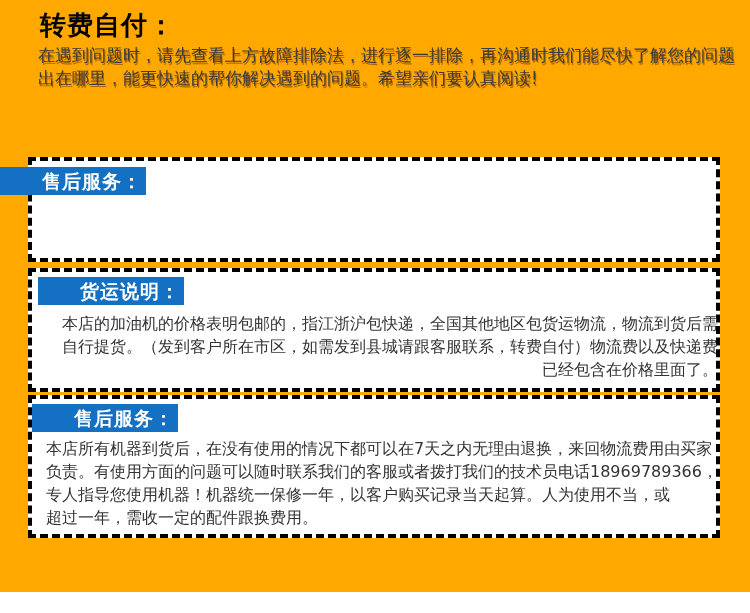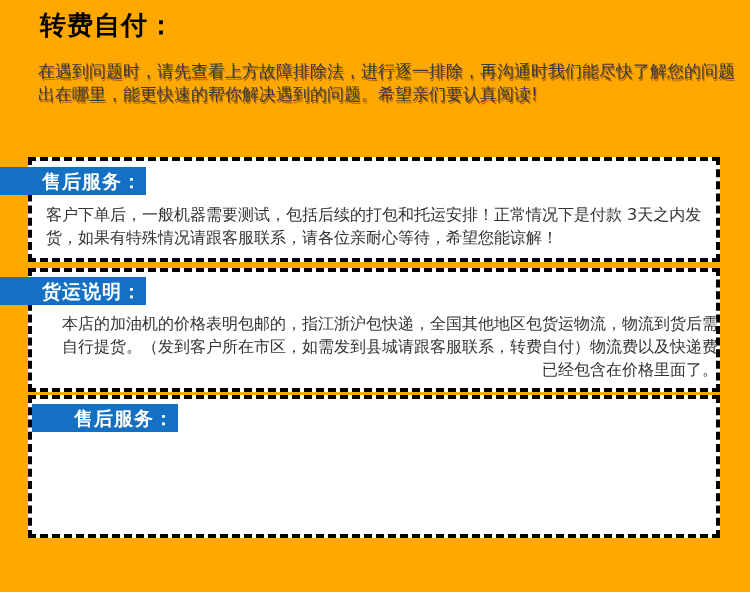--- a/index.html
+++ b/index.html
@@ -20,21 +20,21 @@
   .notice-title {
     position: absolute;
     left: 40px; top: 8px;
     font-size: 26px;
     font-weight: bold;
     color: #000000;
     letter-spacing: 1px;
   }
   .notice-body {
     position: absolute;
-    left: 38px; top: 60px;
+    left: 38px; top: 44px;
     width: 706px;
     font-size: 17px;
     line-height: 23px;
     color: #3b3b3b;
     text-shadow: 1px 2px 0 rgba(150, 80, 0, 0.75);
     white-space: pre-line;
   }
   .dashed-box {
     position: absolute;
     left: 28px;
@@ -54,21 +54,21 @@
     padding-left: 42px;
     background: #1370C2;
     color: #ffffff;
     font-size: 19px;
     font-weight: bold;
     line-height: 28px;
     z-index: 2;
     letter-spacing: 1px;
   }
   .label-shipping   { top: 167px; }
-  .label-freight    { top: 277px; }
+  .label-freight    { top: 277px; margin-left: 38px; }
   .label-aftersales { top: 404px; margin-left: 32px; }
   .box-body {
     position: absolute;
     left: 46px;
     width: 672px;
     font-size: 16px;
     line-height: 23px;
     color: #333333;
     white-space: pre-line;
     z-index: 2;
@@ -90,27 +90,29 @@
 
   <div class="orange-bg"></div>
 
   <div class="notice-title">转费自付：</div>
 
   <div class="notice-body">在遇到问题时，请先查看上方故障排除法，进行逐一排除，再沟通时我们能尽快了解您的问题
 出在哪里，能更快速的帮你解决遇到的问题。希望亲们要认真阅读!</div>
 
   <div class="dashed-box box-shipping"></div>
   <div class="section-label label-shipping">售后服务：</div>
-  <div class="box-body body-shipping">客户下单后，一般机器需要测试，包括后续的打包和托运安排！正常情况下是付款 3天之内发
-货，如果有特殊情况请跟客服联系，请各位亲耐心等待，希望您能谅解！</div>
 
   <div class="dashed-box box-freight"></div>
   <div class="section-label label-freight">货运说明：</div>
   <div class="box-body body-freight">本店的加油机的价格表明包邮的，指江浙沪包快递，全国其他地区包货运物流，物流到货后需
 自行提货。（发到客户所在市区，如需发到县城请跟客服联系，转费自付）物流费以及快递费
 已经包含在价格里面了。</div>
 
   <div class="dashed-box box-aftersales"></div>
   <div class="section-label label-aftersales">售后服务：</div>
+  <div class="box-body body-aftersales">本店所有机器到货后，在没有使用的情况下都可以在7天之内无理由退换，来回物流费用由买家
+负责。有使用方面的问题可以随时联系我们的客服或者拨打我们的技术员电话18969789366，
+专人指导您使用机器！机器统一保修一年，以客户购买记录当天起算。人为使用不当，或
+超过一年，需收一定的配件跟换费用。</div>
 
   <div class="bottom-white"></div>
 
 </div>
 
 </body></html>

